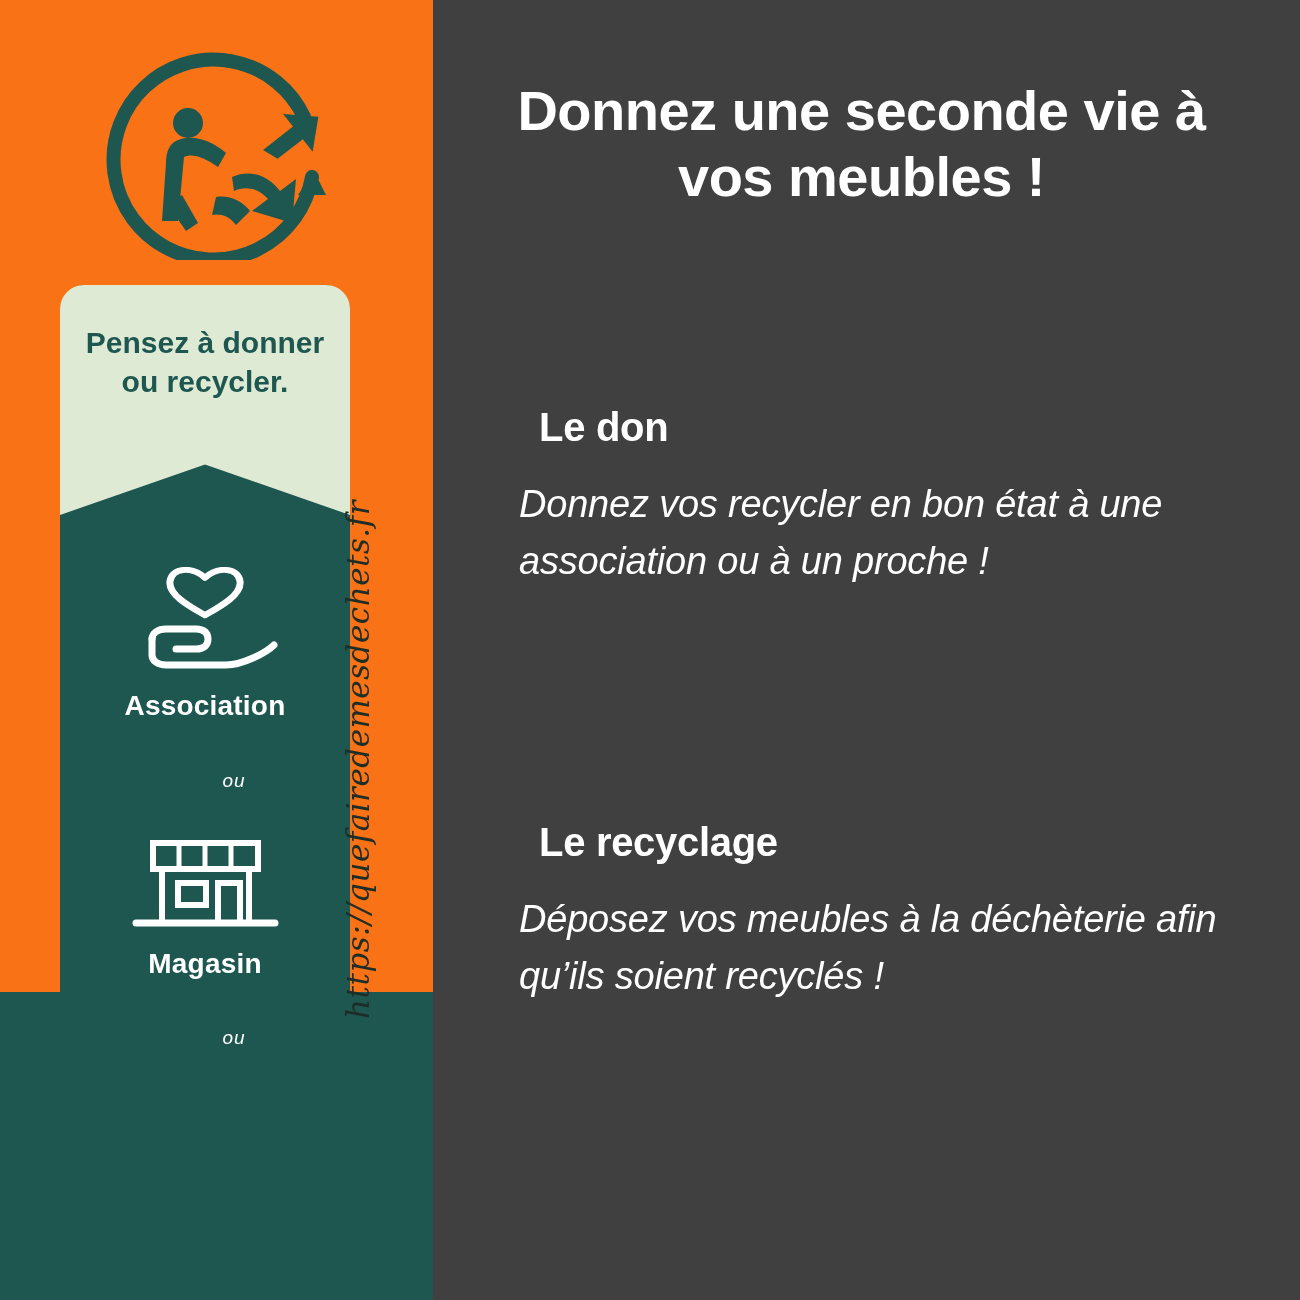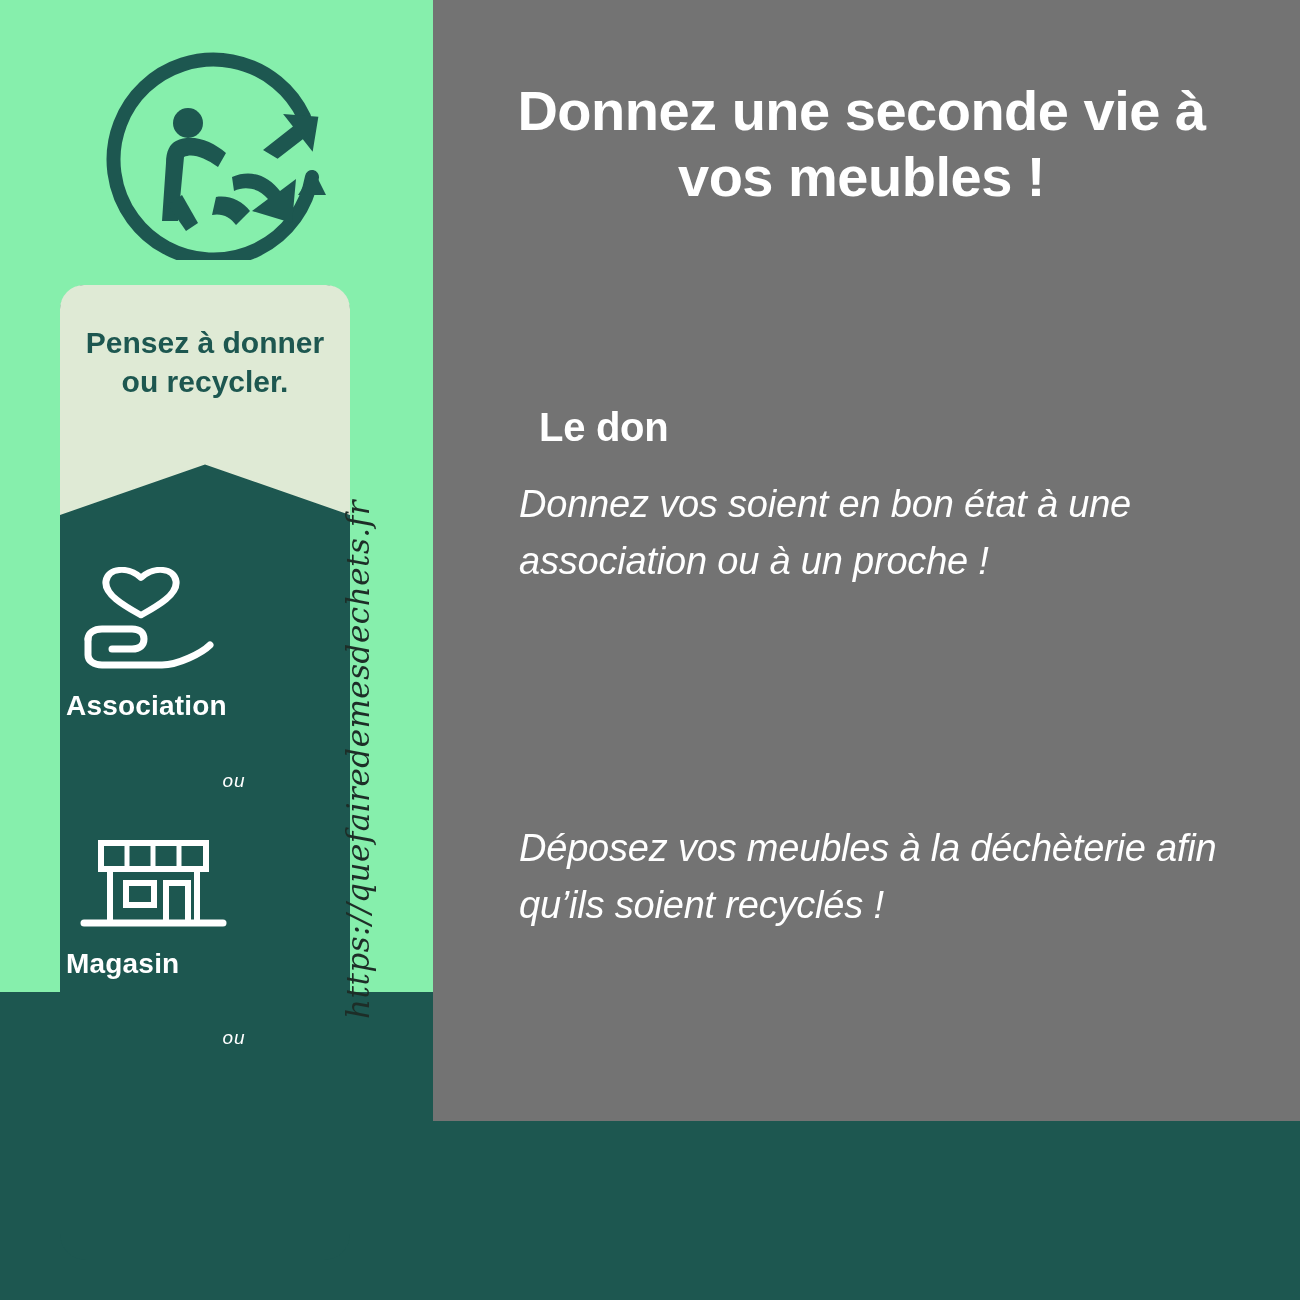--- a/index.html
+++ b/index.html
@@ -17,21 +17,21 @@
     position: relative;
     width: 1300px;
     height: 1300px;
     display: flex;
   }
   
   .left-panel {
     position: relative;
     width: 433px;
     height: 992px;
-    background: #86efac;
+    background: #f97316;
     flex: 0 0 433px;
   }
   .logo-wrap {
     position: absolute;
     left: 100px;
     top: 45px;
     width: 230px;
     height: 215px;
   }
   .logo-wrap svg { display: block; }
@@ -65,23 +65,23 @@
     text-align: center;
     color: #1d5750;
     font-size: 30px;
     font-weight: bold;
     line-height: 1.3;
     padding: 0 14px;
     box-sizing: border-box;
   }
   .icon-block {
     position: absolute;
-    left: 6px;
-    width: 290px;
-    text-align: left;
+    left: 0;
+    width: 290px;
+    text-align: center;
     color: #ffffff;
   }
   .icon-block .glyph {
     display: block;
     margin: 0 auto 8px auto;
     height: 115px;
   }
   .icon-label {
     font-size: 28px;
     font-weight: bold;
@@ -116,22 +116,22 @@
     white-space: nowrap;
     transform-origin: left top;
     transform: rotate(-90deg) translate(-100%, 0);
     letter-spacing: .5px;
   }
 
   
   .right-panel {
     position: relative;
     flex: 1 1 auto;
-    background: #737373;
-    height: 1121px;
+    background: #404040;
+    height: 1300px;
   }
   .headline {
     position: absolute;
     left: 30px;
     right: 40px;
     top: 78px;
     color: #ffffff;
     font-size: 56px;
     font-weight: bold;
     line-height: 1.18;
@@ -225,21 +225,22 @@
     </div>
 
     <div class="url-vertical">https://quefairedemesdechets.fr</div>
   </div>
 
   <div class="right-panel">
     <div class="headline">Donnez une seconde vie à vos meubles !</div>
 
     <div class="section" id="section-don">
       <div class="section-title">Le don</div>
-      <div class="section-body">Donnez vos soient en bon état à une association ou à un proche !</div>
+      <div class="section-body">Donnez vos recycler en bon état à une association ou à un proche !</div>
     </div>
 
     <div class="section" id="section-recyclage">
+      <div class="section-title">Le recyclage</div>
       <div class="section-body">Déposez vos meubles à la déchèterie afin qu’ils soient recyclés !</div>
     </div>
   </div>
 
 </div>
 
 </body></html>

